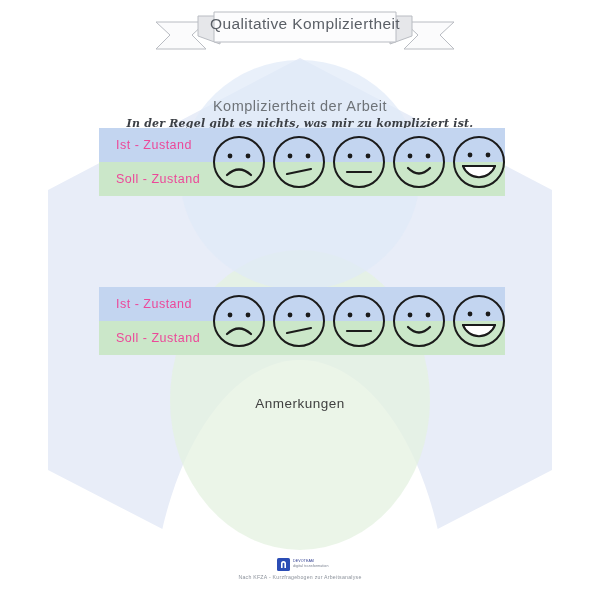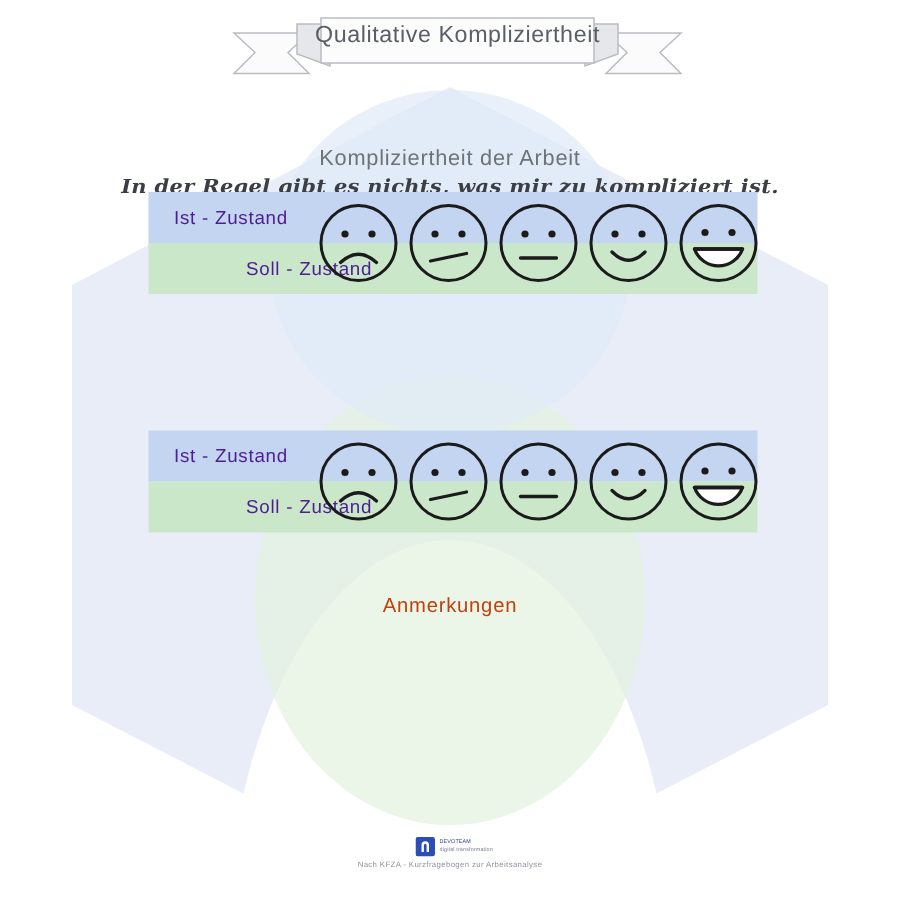--- a/index.html
+++ b/index.html
@@ -21,46 +21,46 @@
     font-size:15.5px;color:#5a5f66;letter-spacing:.4px;
     white-space:nowrap;
   }
 
   
   .section-head{position:absolute;width:600px;text-align:center;}
   .section-title{
     font-size:14.5px;color:#6e7378;letter-spacing:.5px;white-space:nowrap;
   }
   .section-sub{
-    margin-top:3px;font-size:14px;color:#3b3f45;white-space:nowrap;
+    margin-top:3px;font-size:11px;color:#3b3f45;white-space:nowrap;
     font-family:"DejaVu Serif",serif;font-style:italic;font-weight:700;
     letter-spacing:.2px;
     transform:scaleY(.92);
   }
 
   
   .scale{position:absolute;left:99px;width:406px;height:68px;}
   .band{position:absolute;left:0;width:406px;height:34px;}
   .band-ist{top:0;background:#c3d5f0;}
   .band-soll{top:34px;background:#cbe7c9;}
   .labels{position:absolute;left:17px;top:0;width:110px;height:68px;}
   .lab{
     position:absolute;left:0;width:110px;height:34px;
     display:flex;align-items:center;
-    font-size:12.5px;color:#4c1d95;letter-spacing:.5px;white-space:nowrap;
+    font-size:12.5px;color:#ec4899;letter-spacing:.5px;white-space:nowrap;
   }
   .lab-ist{top:0;}
-  .lab-soll{top:34px;margin-left:48px;}
+  .lab-soll{top:34px;}
   .faces{position:absolute;left:112px;top:0;width:294px;height:68px;}
   .face{position:absolute;top:6px;width:56px;height:56px;}
 
   
   .anmerkungen{
     position:absolute;width:600px;text-align:center;
-    font-size:13.5px;color:#c2410c;letter-spacing:.5px;
+    font-size:13.5px;color:#404040;letter-spacing:.5px;
   }
 
   
   .footer{position:absolute;left:0;top:556px;width:600px;height:36px;}
   .logo{position:absolute;left:277px;top:2px;width:56px;height:14px;}
   .logo-mark{position:absolute;left:0;top:0;width:13px;height:13px;}
   .logo-text{
     position:absolute;left:16px;top:1px;width:42px;
     font-size:3.6px;color:#2b3a8f;line-height:5px;letter-spacing:.1px;
     white-space:nowrap;overflow:hidden;

